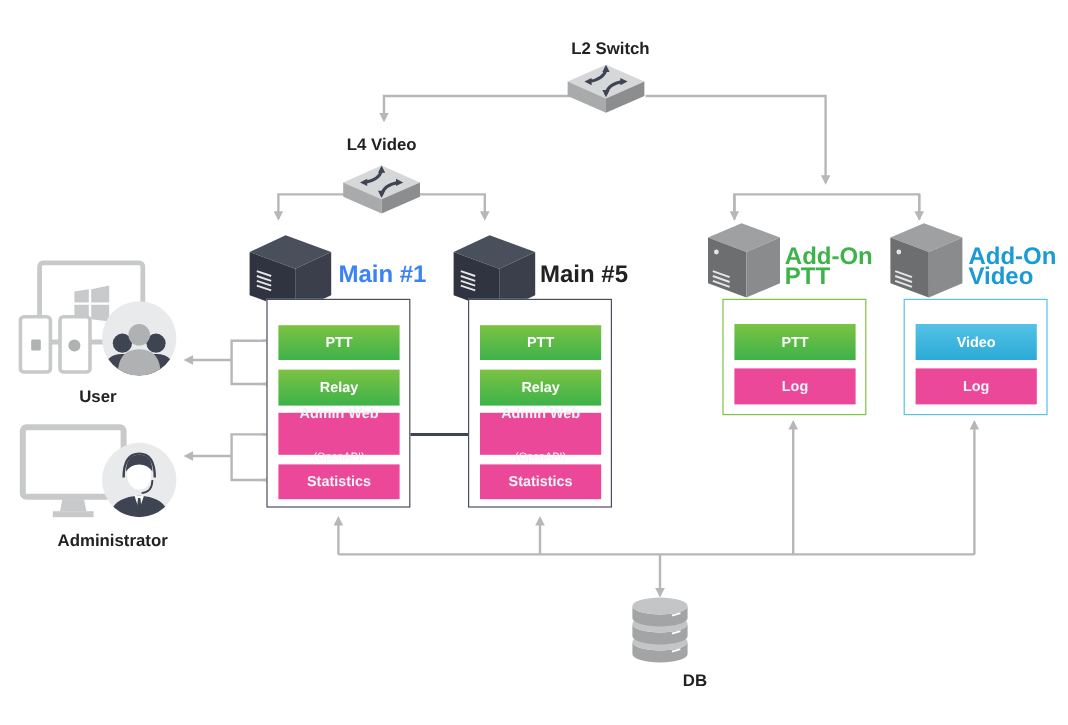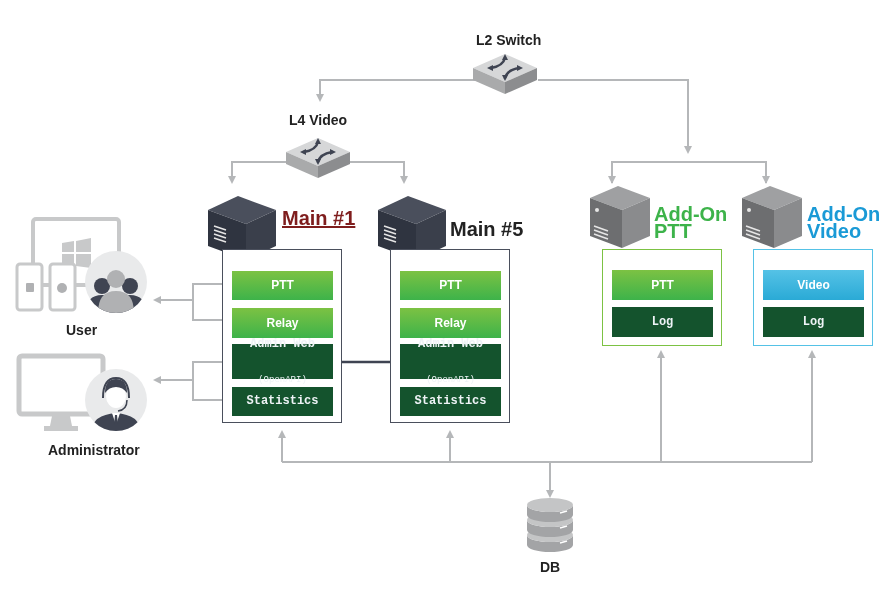--- a/index.html
+++ b/index.html
@@ -3,21 +3,21 @@
 <meta charset="utf-8">
 <style>
   html,body{margin:0;padding:0;background:#fff;}
   body{width:890px;height:604px;position:relative;overflow:hidden;font-family:"Liberation Sans",sans-serif;}
   #canvas{position:absolute;left:0;top:0;width:890px;height:604px;}
   .lbl{position:absolute;font-weight:bold;color:#222;font-size:14px;white-space:nowrap;}
   .title{position:absolute;font-weight:bold;font-size:20px;line-height:17px;white-space:nowrap;}
   .box{position:absolute;border:1.5px solid #4a4f5c;background:#fff;box-sizing:border-box;}
   .mod{position:absolute;left:9px;width:101px;color:#fff;font-weight:bold;font-size:12px;display:flex;flex-direction:column;align-items:center;justify-content:center;line-height:13px;}
   .mod.green{background:linear-gradient(#7cc243,#3db34a);}
-  .mod.grey{background:#14532d;color:#eef3f6;font-family:Liberation Mono, monospace;}
+  .mod.grey{background:#ec4899;color:#eef3f6;}
   .mod.blue{background:linear-gradient(#55c2e6,#2aaad6);}
   .mod .sub{font-size:9px;font-weight:normal;line-height:11px;margin-top:24px;}
 </style>
 </head>
 <body>
 
 <svg id="canvas" viewBox="0 0 890 604" xmlns="http://www.w3.org/2000/svg">
   <defs>
     <marker id="ag" markerWidth="8" markerHeight="8" refX="6" refY="4" orient="auto" markerUnits="userSpaceOnUse">
       <path d="M0,0 L8,4 L0,8 Z" fill="#b5b7b9"></path>
@@ -173,23 +173,23 @@
       <path d="M103,398 q0,-20 13,-20 q13,0 13,20" fill="none" stroke="#3f4452" stroke-width="2"></path>
       <path d="M127,400 q0,10 -9,11" fill="none" stroke="#3f4452" stroke-width="1.5"></path>
     </g>
   </g>
 </svg>
 
 <div class="lbl" style="left:452px;top:32px;margin-left:24px;">L2 Switch</div>
 <div class="lbl" style="left:289px;top:112px;">L4 Video</div>
 <div class="lbl" style="left:66px;top:322px;">User</div>
 <div class="lbl" style="left:48px;top:442px;">Administrator</div>
-<div class="lbl" style="left:540px;top:559px;">DB</div>
-
-<div class="title" style="left:282px;top:210px;color:#7f1d1d;text-decoration:underline;">Main #1</div>
+<div class="lbl" style="left:569px;top:559px;">DB</div>
+
+<div class="title" style="left:282px;top:221px;color:#3b82f6;">Main #1</div>
 <div class="title" style="left:450px;top:221px;color:#222;">Main #5</div>
 <div class="title" style="left:654px;top:206px;color:#3db34a;">
   <div>Add-On</div>
   <div>PTT</div>
 </div>
 <div class="title" style="left:807px;top:206px;color:#1a9ad6;">
   <div>Add-On</div>
   <div>Video</div>
 </div>
 

